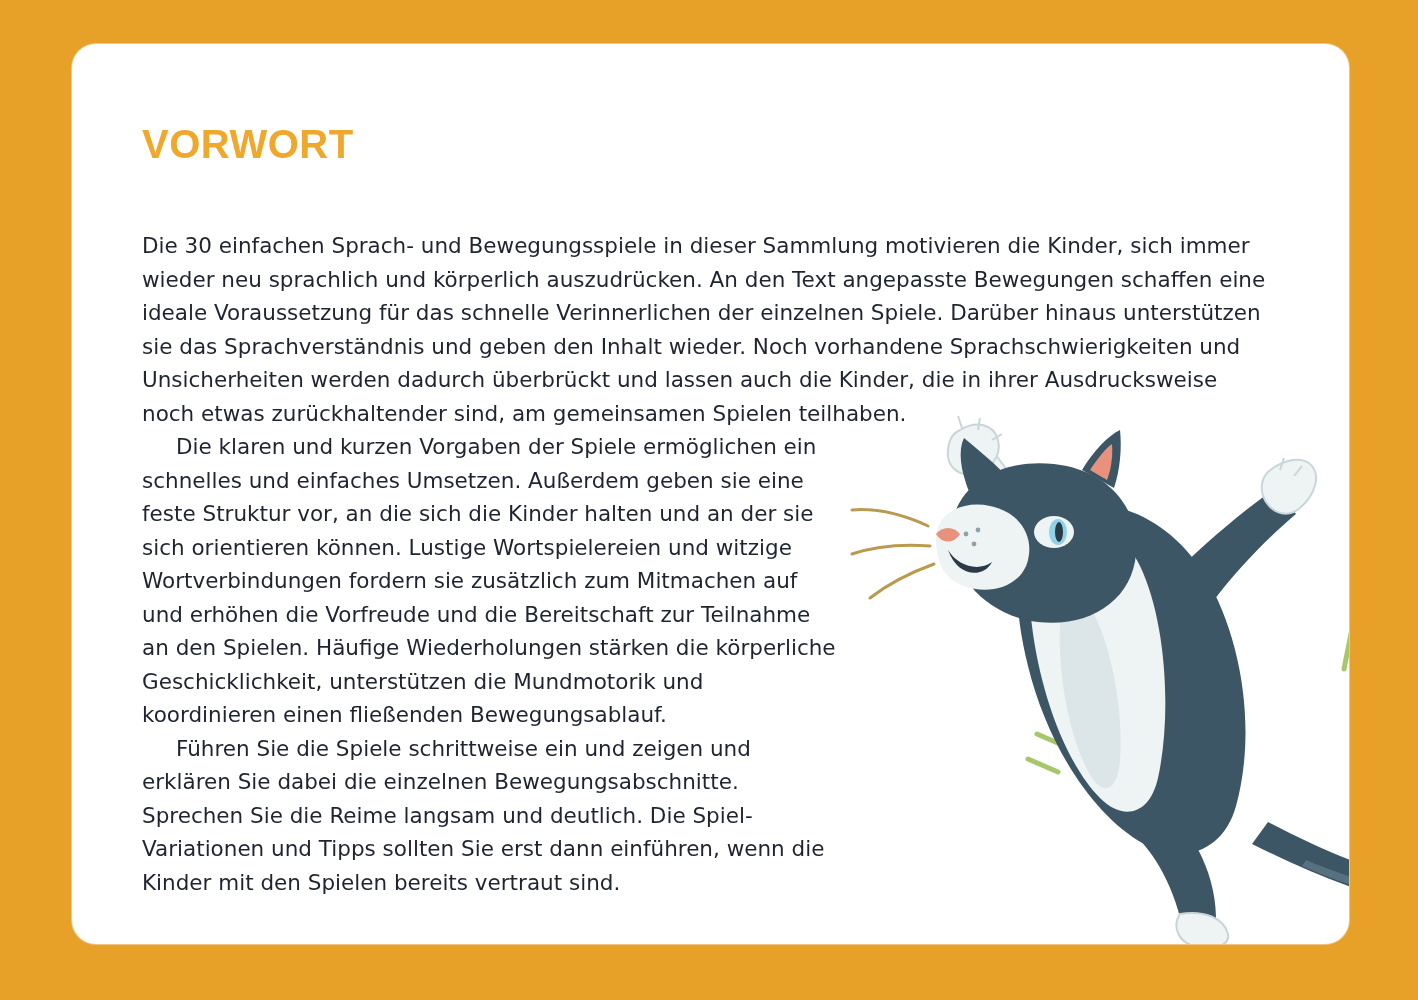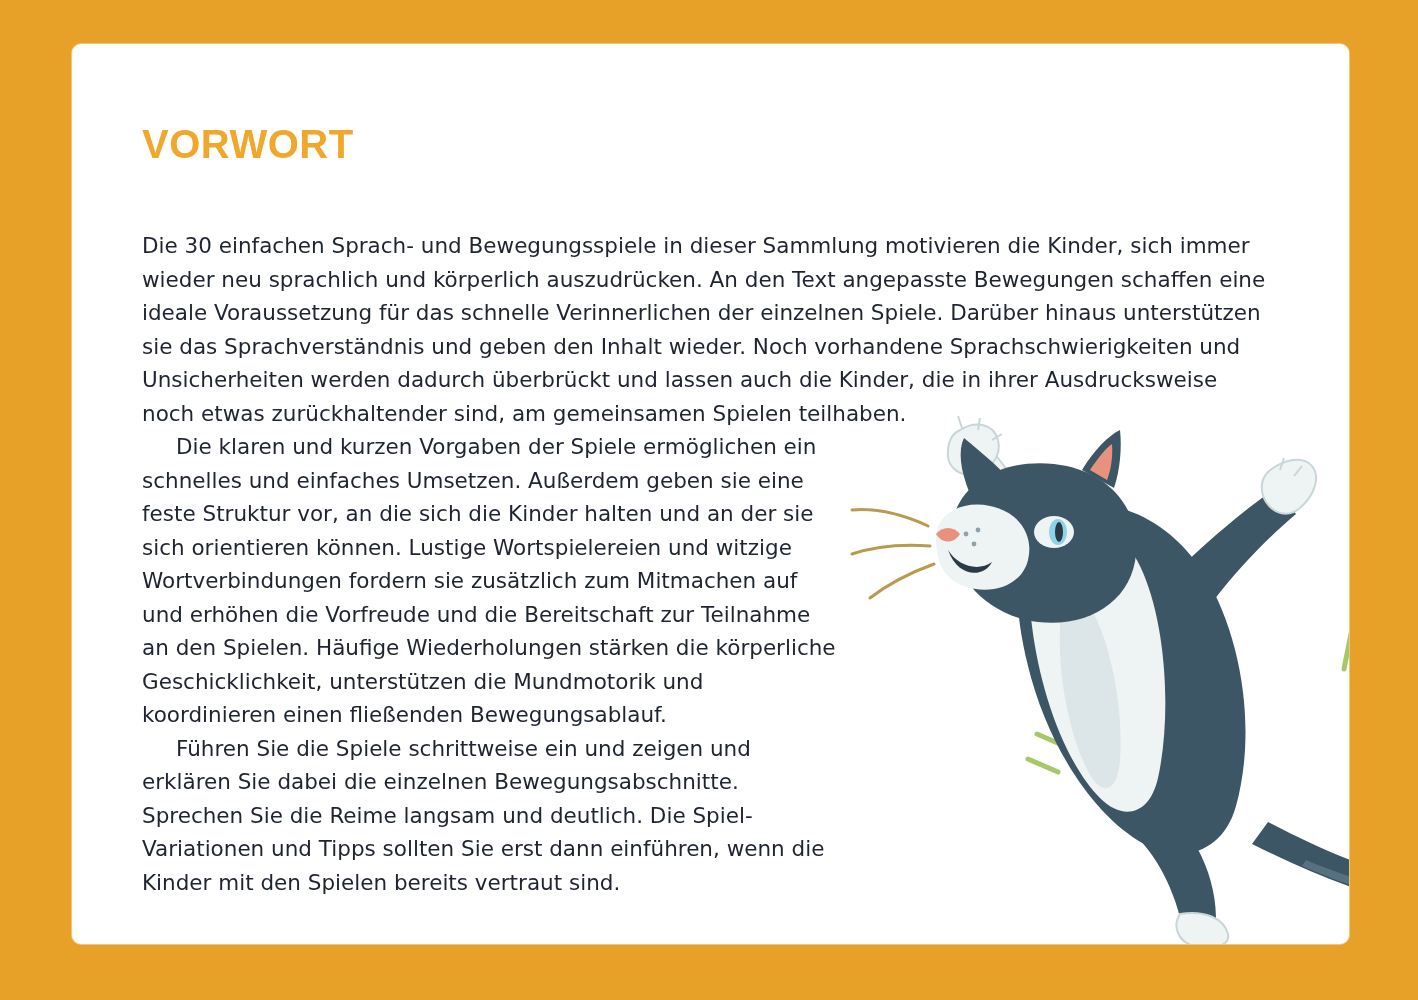--- a/index.html
+++ b/index.html
@@ -21,21 +21,21 @@
     height: 1000px;
     background: #e7a128;
   }
   .card {
     position: absolute;
     left: 72px;
     top: 44px;
     width: 1277px;
     height: 900px;
     background: #ffffff;
-    border-radius: 9px;
+    border-radius: 24px;
     box-shadow: 0 0 0 1px rgba(255,255,255,0.4);
     overflow: hidden;
   }
   .title {
     position: absolute;
     left: 70px;
     top: 78px;
     font-size: 40px;
     font-weight: bold;
     letter-spacing: 0.5px;

